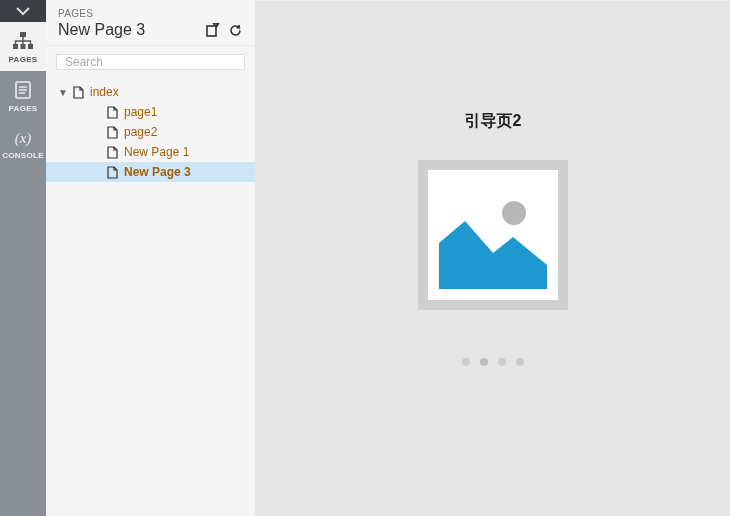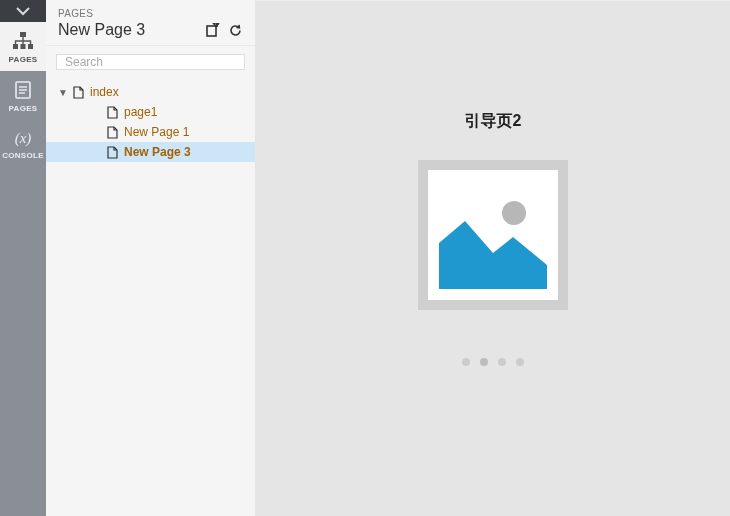--- a/index.html
+++ b/index.html
@@ -136,20 +136,30 @@
       <span class="name">page1</span>
     </div>
     <div class="tree-row depth-1">
       <span class="tw"></span>
       <span class="pg-ico">
           <svg width="11" height="13" viewBox="0 0 11 13">
             <path d="M1 1 H7 L10 4 V12 H1 Z" fill="none" stroke="#333" stroke-width="1.2"></path>
             <path d="M7 1 V4 H10" fill="none" stroke="#333" stroke-width="1.2"></path>
           </svg>
         </span>
+      <span class="name">page2</span>
+    </div>
+    <div class="tree-row depth-1">
+      <span class="tw"></span>
+      <span class="pg-ico">
+          <svg width="11" height="13" viewBox="0 0 11 13">
+            <path d="M1 1 H7 L10 4 V12 H1 Z" fill="none" stroke="#333" stroke-width="1.2"></path>
+            <path d="M7 1 V4 H10" fill="none" stroke="#333" stroke-width="1.2"></path>
+          </svg>
+        </span>
       <span class="name">New Page 1</span>
     </div>
     <div class="tree-row depth-1 selected">
       <span class="tw"></span>
       <span class="pg-ico">
           <svg width="11" height="13" viewBox="0 0 11 13">
             <path d="M1 1 H7 L10 4 V12 H1 Z" fill="none" stroke="#333" stroke-width="1.2"></path>
             <path d="M7 1 V4 H10" fill="none" stroke="#333" stroke-width="1.2"></path>
           </svg>
         </span>

